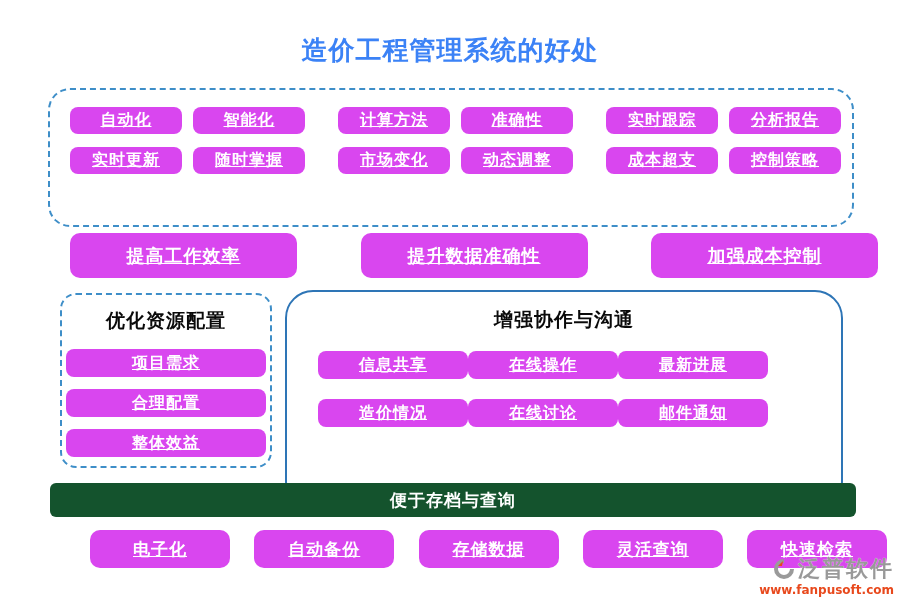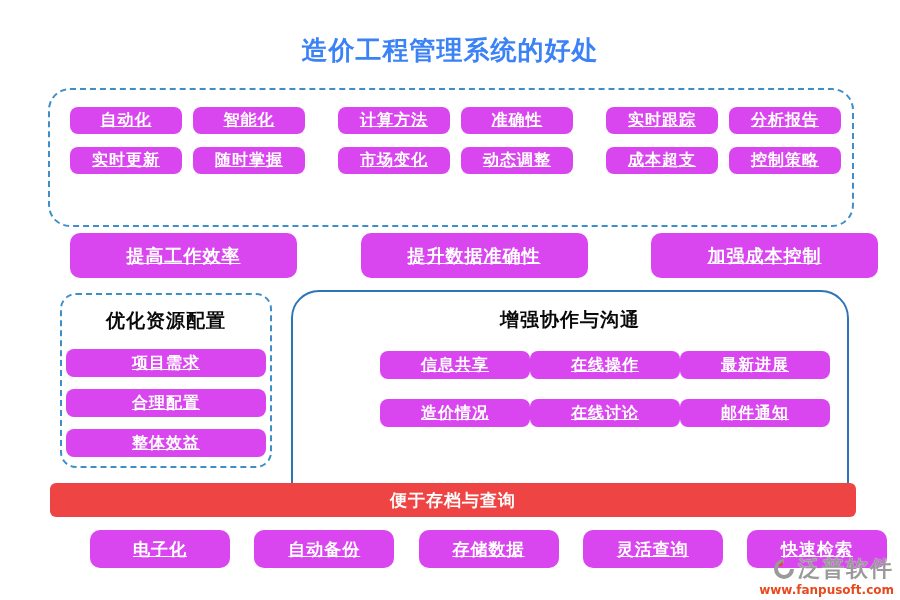--- a/index.html
+++ b/index.html
@@ -42,35 +42,35 @@
   }
   .box-title {
     text-align:center; font-family:"DejaVu Serif", serif; font-size:19px;
     color:#0a0a0a; font-weight:600; letter-spacing:1px;
   }
   .resource-box .box-title { margin-top:13px; }
   .resource-btn { width:200px; height:28px; margin:12px auto 0; font-size:16px; }
   .resource-btn.first { margin-top:15px; }
   
   .collab-box {
-    position:absolute; left:291px; top:290px; width:558px; height:220px;
+    position:absolute; left:285px; top:290px; width:558px; height:220px;
     border:2px solid #2E75B6; border-radius:28px; box-sizing:border-box;
   }
   .collab-box .box-title { margin-top:15px; }
   .collab-row {
-    display:flex; justify-content:flex-end;
+    display:flex; justify-content:flex-start;
     padding:0 17px 0 31px;
   }
   .collab-row.r1 { margin-top:18px; }
   .collab-row.r2 { margin-top:20px; }
   .collab-btn { width:150px; height:28px; font-size:16px; }
   
   .archive-bar {
     position:absolute; left:50px; top:483px; width:806px; height:34px;
-    background:#ef4444; border-radius:6px; color:#ffffff; font-weight:bold;
+    background:#14532d; border-radius:6px; color:#ffffff; font-weight:bold;
     font-size:17px; display:flex; align-items:center; justify-content:center;
     letter-spacing:1px;
   }
   
   .bottom-row {
     position:absolute; left:50px; top:530px; width:797px;
     display:flex; justify-content:space-between;padding-left:40px;
   }
   .bottom-btn { width:140px; height:38px; font-size:17px; border-radius:10px; }
   

